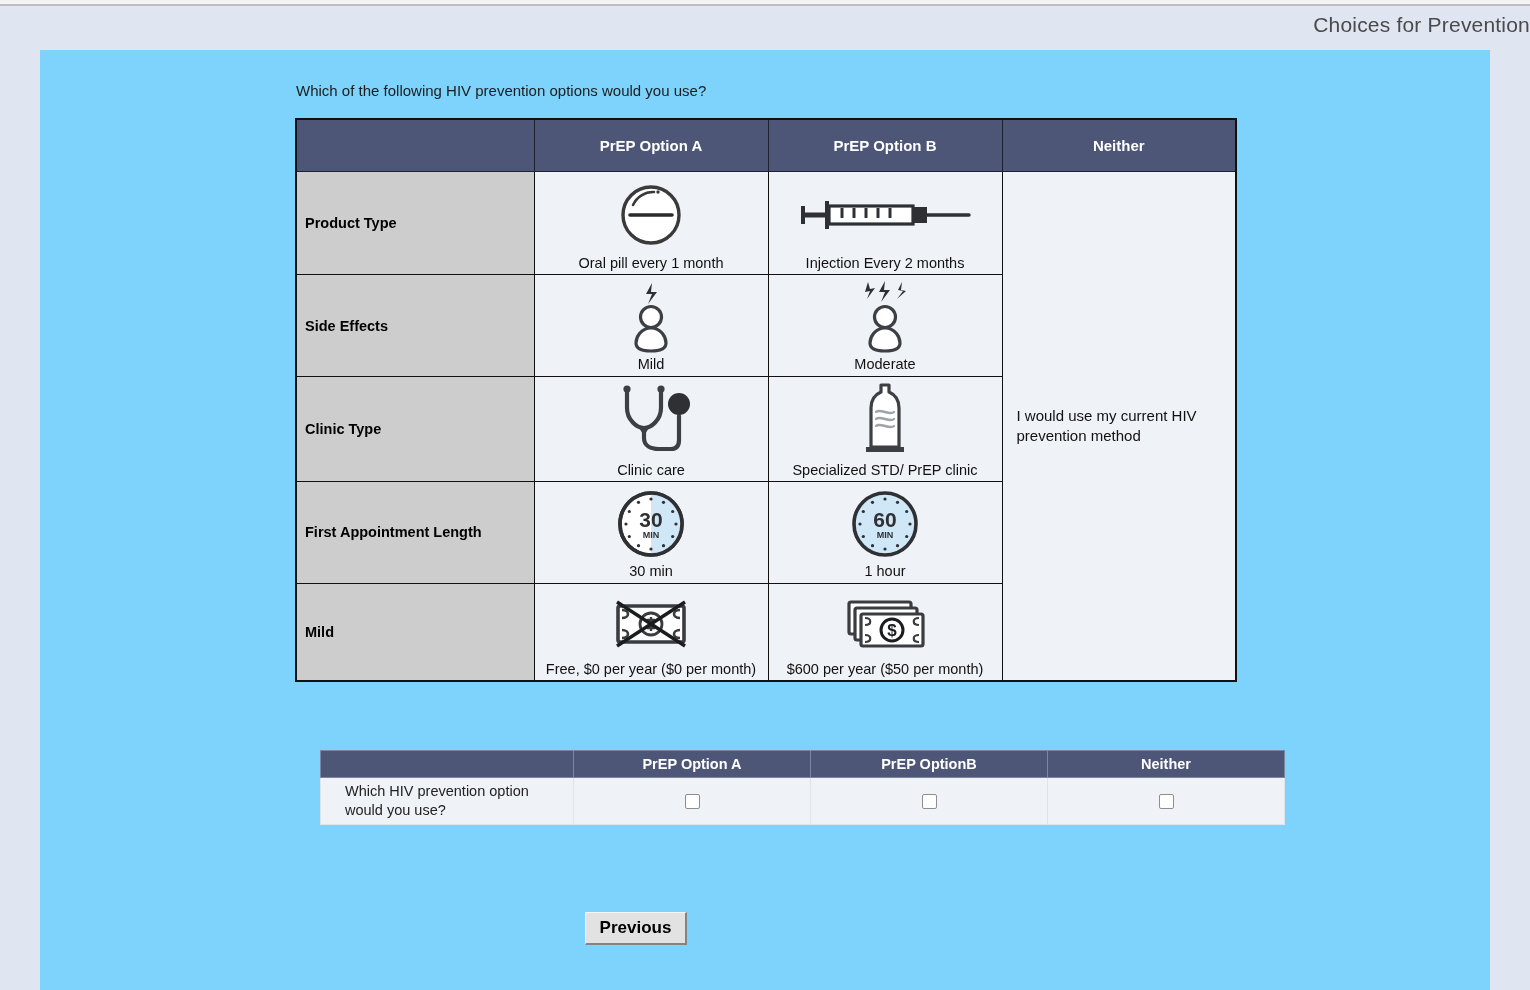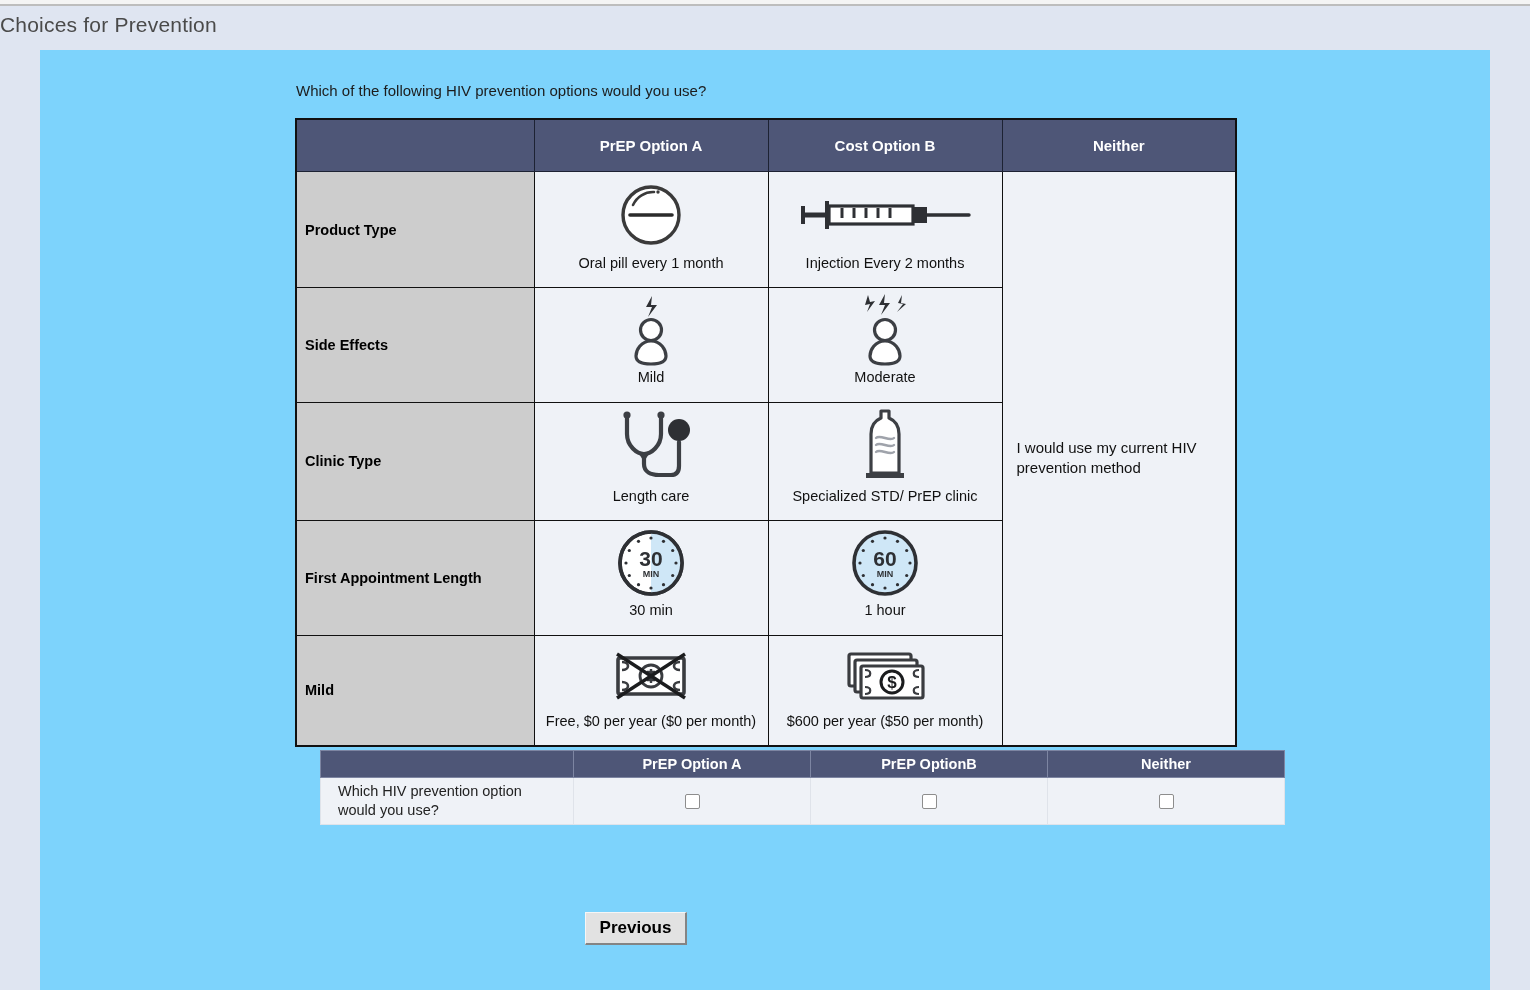--- a/index.html
+++ b/index.html
@@ -16,21 +16,21 @@
   #top-rule {
     height: 4px;
     background: #f4f4f4;
     border-bottom: 2px solid #bdbdbd;
   }
   #title-bar {
     height: 38px;
     background: #dfe5f1;
     display: flex;
     align-items: center;
-    justify-content: flex-start;
+    justify-content: flex-end;
   }
   #title-bar .title-text {
     font-size: 21px;
     color: #4a4a4a;
     font-family: "Liberation Sans", sans-serif;
     letter-spacing: 0.2px;
   }
   #content-panel {
     position: absolute;
     left: 40px;
@@ -74,21 +74,21 @@
   #choice-table td.rowlabel {
     background: #cdcdcd;
     font-size: 14.5px;
     font-weight: bold;
     color: #000;
     padding-left: 8px;
     text-align: left;
   }
   #choice-table td.optcell {
     text-align: center;
-    padding: 4px 2px 15px 2px;
+    padding: 4px 2px 2px 2px;
   }
   #choice-table td.neither-cell {
     font-size: 15px;
     color: #111;
     line-height: 1.35;
     padding: 0 14px;
   }
   .col-label { width: 238px; }
   .col-a { width: 234px; }
   .col-b { width: 234px; }
@@ -132,21 +132,21 @@
     text-align: center;
   }
   #selection-table td {
     border: 1px solid #dfe3ea;
     background: #eff2f7;
     height: 44px;
     font-size: 14.5px;
     color: #222;
   }
   #selection-table td.q-label {
-    padding: 0 17px;
+    padding: 0 24px;
     line-height: 1.3;
   }
   #selection-table td.cb-cell { text-align: center; }
   .sel-col-q { width: 253px; }
   .sel-col-o { width: 237px; }
   .checkbox {
     width: 13px;
     height: 13px;
     border: 1px solid #8d8d8d;
     background: #fff;
@@ -197,21 +197,21 @@
     <colgroup>
       <col class="col-label">
         <col class="col-a">
         <col class="col-b">
         <col class="col-n">
     </colgroup>
     <thead>
       <tr>
         <th></th>
         <th>PrEP Option A</th>
-        <th>Cost Option B</th>
+        <th>PrEP Option B</th>
         <th>Neither</th>
       </tr>
     </thead>
     <tbody>
 
       <tr class="row-product">
         <td class="rowlabel">Product Type</td>
         <td class="optcell">
           <div class="icon-wrap">
             <svg width="70" height="70" viewBox="0 0 70 70">
@@ -276,21 +276,21 @@
           <div class="icon-wrap">
             <svg width="80" height="78" viewBox="0 0 80 78">
               <path d="M16 8 L16 26 C 16 38 26 46 33 46 C 40 46 50 38 50 26 L50 8" fill="none" stroke="#3c3f44" stroke-width="4.2" stroke-linecap="round"></path>
               <circle cx="16" cy="7" r="3.6" fill="#3c3f44"></circle>
               <circle cx="50" cy="7" r="3.6" fill="#3c3f44"></circle>
               <path d="M33 46 L33 56 C 33 64 40 67 48 67 L60 67 C 66 67 68 63 68 58 L68 34" fill="none" stroke="#3c3f44" stroke-width="4.2" stroke-linecap="round"></path>
               <circle cx="68" cy="22" r="11" fill="#2e3034"></circle>
               <path d="M27 44 L39 44 L33 54 Z" fill="#3c3f44"></path>
             </svg>
           </div>
-          <div class="attr-caption">Length care</div>
+          <div class="attr-caption">Clinic care</div>
         </td>
         <td class="optcell">
           <div class="icon-wrap">
             <svg width="56" height="80" viewBox="0 0 56 80">
               <path d="M24 4 L32 4 L32 11 C 39 14 42 20 42 27 L42 66 L14 66 L14 27 C 14 20 17 14 24 11 Z" fill="#ffffff" stroke="#3c3f44" stroke-width="3.2" stroke-linejoin="round"></path>
               <path d="M19 31 C 23 27 33 35 37 31" fill="none" stroke="#9fa3ab" stroke-width="2.4" stroke-linecap="round"></path>
               <path d="M19 38 C 23 34 33 42 37 38" fill="none" stroke="#9fa3ab" stroke-width="2.4" stroke-linecap="round"></path>
               <path d="M19 45 C 23 41 33 49 37 45" fill="none" stroke="#9fa3ab" stroke-width="2.4" stroke-linecap="round"></path>
               <rect x="9" y="66" width="38" height="5" fill="#3c3f44"></rect>
             </svg>

